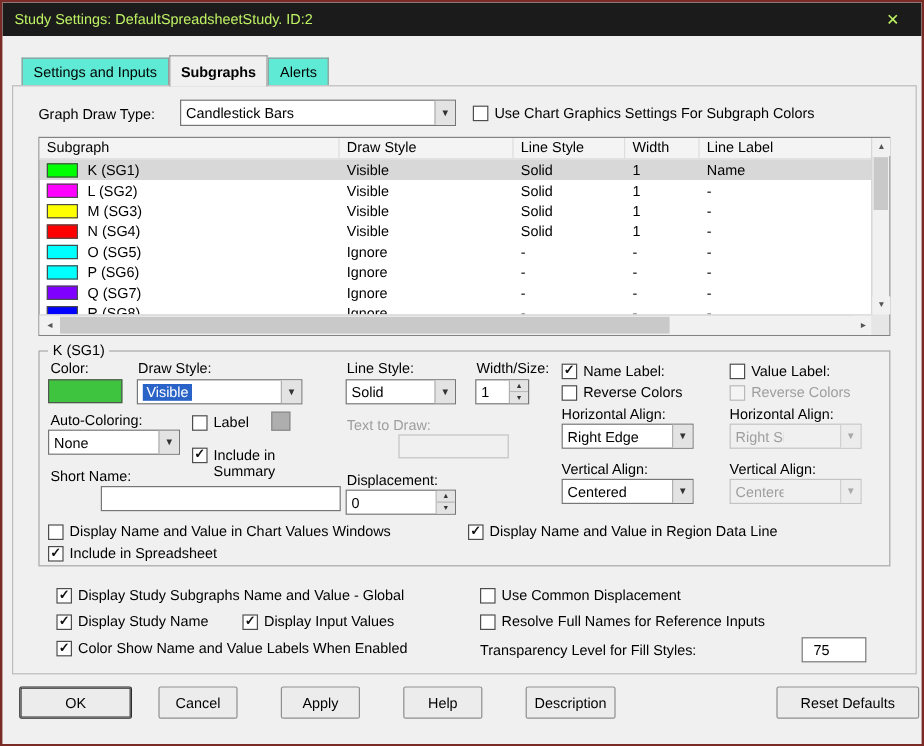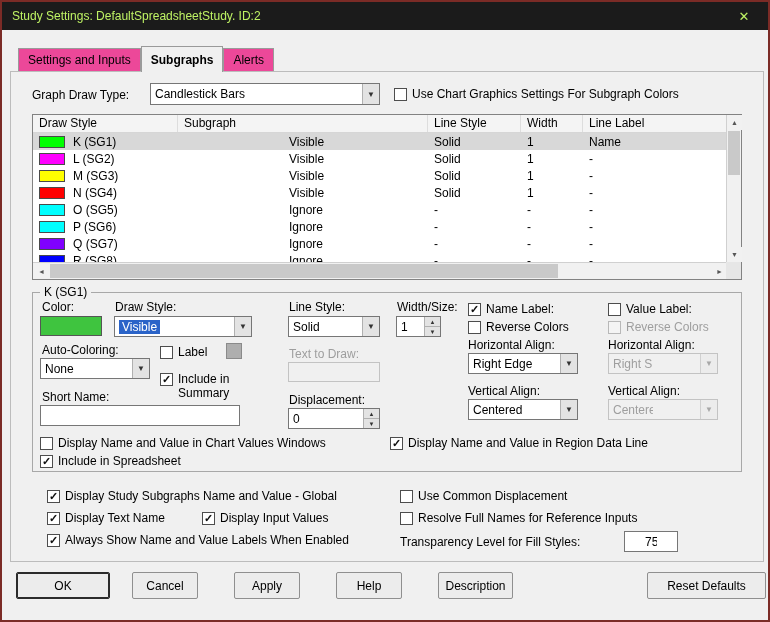--- a/index.html
+++ b/index.html
@@ -9,21 +9,21 @@
             border:2px solid #7b2b26; overflow:hidden; }
 
   
   .titlebar { position:absolute; left:0; top:0; width:100%; height:28px; background:#1b1b1b;
               color:#bef264; display:flex; align-items:center; padding:0 10px; font-size:12px; }
   .title-close { margin-left:auto; width:28px; height:28px; display:flex; align-items:center;
                  justify-content:center; font-size:13px; cursor:pointer; }
 
   
   .tabs { position:absolute; left:16px; top:44px; display:flex; align-items:flex-end; }
-  .tab { border:1px solid #9a9a9a; border-bottom:none; background:#ec4899; font-size:12px;
+  .tab { border:1px solid #9a9a9a; border-bottom:none; background:#5eead4; font-size:12px;
          padding:4px 9px 3px; height:23px; white-space:nowrap; }
   .tab.active { height:26px; font-weight:bold; padding-top:6px; z-index:3; position:relative;
                 margin-bottom:-1px; background:#f0f0f0; }
   .tabframe { position:absolute; left:8px; top:69px; width:754px; height:491px;
               border:1px solid #bcbcbc; background:#f0f0f0; }
 
   .lbl { position:absolute; font-size:12px; color:#000; white-space:nowrap; }
   .lbl.disabled { color:#9e9e9e; }
 
   
@@ -48,21 +48,21 @@
   
   .cb { position:absolute; display:flex; align-items:flex-start; gap:5px; font-size:12px; cursor:default; }
   .cb .box { width:13px; height:13px; background:#fff; border:1px solid #4d4d4d; flex:none;
              display:flex; align-items:center; justify-content:center; font-size:11px; font-weight:bold;
              color:#101010; line-height:1; margin-top:1px; }
   .cb.disabled { color:#9e9e9e; }
   .cb.disabled .box { border-color:#b8b8b8; background:#f4f4f4; }
 
   
   .ti { position:absolute; background:#fff; border:1px solid #767676; font-size:12px;
-        padding:0 20px; font-family:inherit; }
+        padding:0 9px; font-family:inherit;margin-left:44px; }
   .ti:disabled { background:#f0f0f0; border-color:#c3c3c3; }
 
   
   .table { position:absolute; left:30px; top:112px; width:710px; height:166px;
            border:1px solid #828282; background:#fff; }
   .t-header { display:flex; height:18px; background:#f4f4f4; border-bottom:1px solid #d6d6d6; width:695px; }
   .th { font-size:12px; padding:1px 6px; border-right:1px solid #ddd; white-space:nowrap; overflow:hidden; }
   .t-body { position:absolute; left:0; top:18px; width:695px; height:129px; overflow:hidden; }
   .t-row { display:flex; height:17px; align-items:center; width:695px; }
   .t-row.selected { background:#d8d8d8; }
@@ -120,22 +120,22 @@
     <span class="val">Candlestick Bars</span>
     <span class="cbtn">▼</span>
   </div>
   <div class="cb" style="left:392px; top:85px;">
     <span class="box"></span>
     <span>Use Chart Graphics Settings For Subgraph Colors</span>
   </div>
 
   <div class="table">
     <div class="t-header">
+      <div class="th c1">Subgraph</div>
       <div class="th c2">Draw Style</div>
-      <div class="th c1">Subgraph</div>
       <div class="th c3">Line Style</div>
       <div class="th c4">Width</div>
       <div class="th c5">Line Label</div>
     </div>
     <div class="t-body">
         <div class="t-row selected">
       <div class="td c1">
         <span class="swatch" style="background: rgb(0, 255, 0);"></span>
         <span>K (SG1)</span>
       </div>
@@ -357,37 +357,37 @@
     <span>Display Study Subgraphs Name and Value - Global</span>
   </div>
   <div class="cb" style="left:398px; top:487px;">
     <span class="box"></span>
     <span>Use Common Displacement</span>
   </div>
   <div class="cb" style="left:45px; top:509px;">
     <span class="box">
         <span>✓</span>
       </span>
-    <span>Display Text Name</span>
+    <span>Display Study Name</span>
   </div>
   <div class="cb" style="left:200px; top:509px;">
     <span class="box">
         <span>✓</span>
       </span>
     <span>Display Input Values</span>
   </div>
   <div class="cb" style="left:398px; top:509px;">
     <span class="box"></span>
     <span>Resolve Full Names for Reference Inputs</span>
   </div>
   <div class="cb" style="left:45px; top:531px;">
     <span class="box">
         <span>✓</span>
       </span>
-    <span>Always Show Name and Value Labels When Enabled</span>
+    <span>Color Show Name and Value Labels When Enabled</span>
   </div>
   <div class="lbl" style="left:398px; top:533px;">Transparency Level for Fill Styles:</div>
   <input class="ti" style="left: 622px; top: 529px; width: 54px; height: 21px;" value="75">
 
   <button class="btn-dlg default" style="left:14px;  width:94px;">OK</button>
   <button class="btn-dlg" style="left:130px; width:66px;">Cancel</button>
   <button class="btn-dlg" style="left:232px; width:66px;">Apply</button>
   <button class="btn-dlg" style="left:334px; width:66px;">Help</button>
   <button class="btn-dlg" style="left:436px; width:75px;">Description</button>
   <button class="btn-dlg" style="left:645px; width:119px;">Reset Defaults</button>

